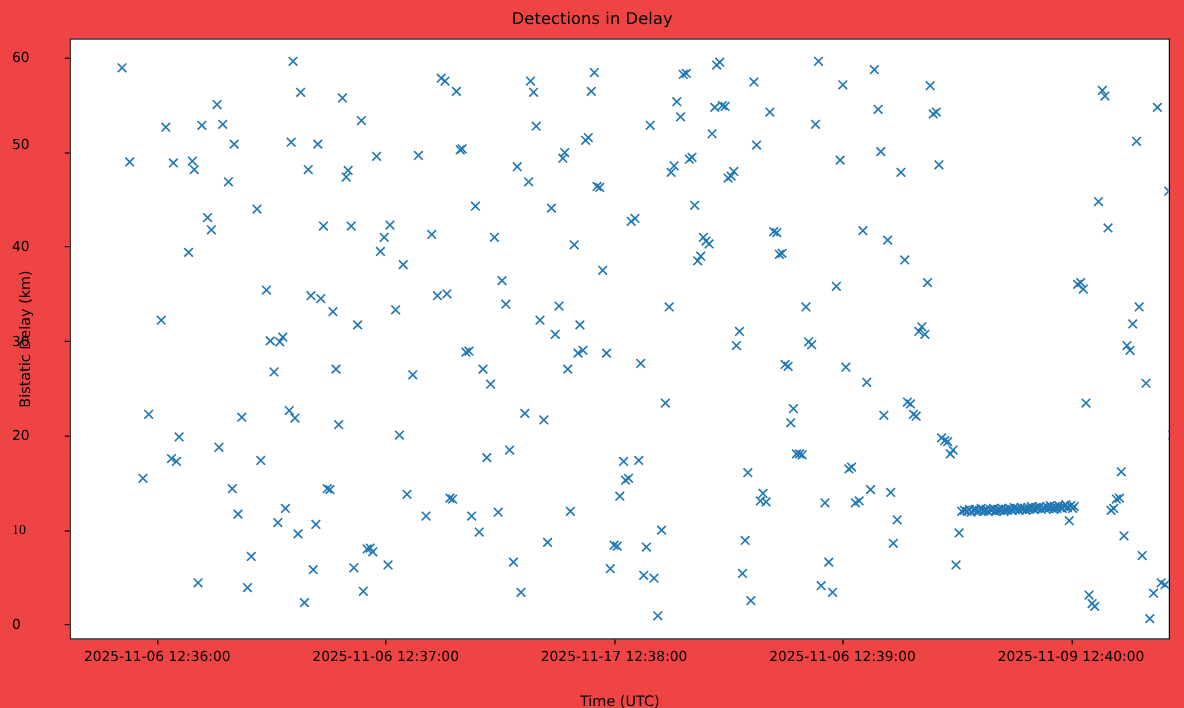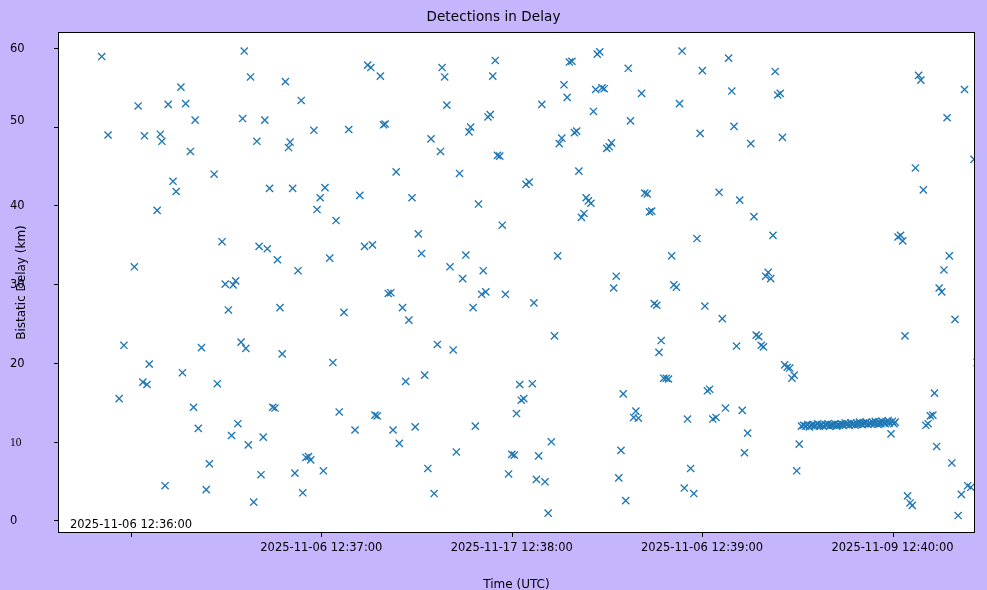--- a/index.html
+++ b/index.html
@@ -4,21 +4,21 @@
 <style>
   html, body {
     margin: 0;
     padding: 0;
     background: #ffffff;
   }
   #figure {
     position: relative;
     width: 987px;
     height: 590px;
-    background: #c4b5fd;
+    background: #ef4444;
     font-family: "DejaVu Sans", sans-serif;
     overflow: hidden;
   }
   #title {
     position: absolute;
     left: 0;
     top: 8px;
     width: 987px;
     text-align: center;
     font-size: 13.5px;
@@ -512,21 +512,21 @@
   <div id="ytick-marks">
       <div class="ytick-mark" style="left: 54.4px; top: 520.396px;"></div>
       <div class="ytick-mark" style="left: 54.4px; top: 441.623px;"></div>
       <div class="ytick-mark" style="left: 54.4px; top: 362.849px;"></div>
       <div class="ytick-mark" style="left: 54.4px; top: 284.075px;"></div>
       <div class="ytick-mark" style="left: 54.4px; top: 205.302px;"></div>
       <div class="ytick-mark" style="left: 54.4px; top: 126.528px;"></div>
       <div class="ytick-mark" style="left: 54.4px; top: 47.7547px;"></div>
     </div>
   <div id="xtick-labels">
-      <div class="xtick-label" style="left: 130.979px; top: 517px;">2025-11-06 12:36:00</div>
+      <div class="xtick-label" style="left: 130.979px; top: 540px;">2025-11-06 12:36:00</div>
       <div class="xtick-label" style="left: 321.36px; top: 540px;">2025-11-06 12:37:00</div>
       <div class="xtick-label" style="left: 511.74px; top: 540px;">2025-11-17 12:38:00</div>
       <div class="xtick-label" style="left: 702.121px; top: 540px;">2025-11-06 12:39:00</div>
       <div class="xtick-label" style="left: 892.502px; top: 540px;">2025-11-09 12:40:00</div>
     </div>
   <div id="xtick-marks">
       <div class="xtick-mark" style="left: 130.979px; top: 533px;"></div>
       <div class="xtick-mark" style="left: 321.36px; top: 533px;"></div>
       <div class="xtick-mark" style="left: 511.74px; top: 533px;"></div>
       <div class="xtick-mark" style="left: 702.121px; top: 533px;"></div>

